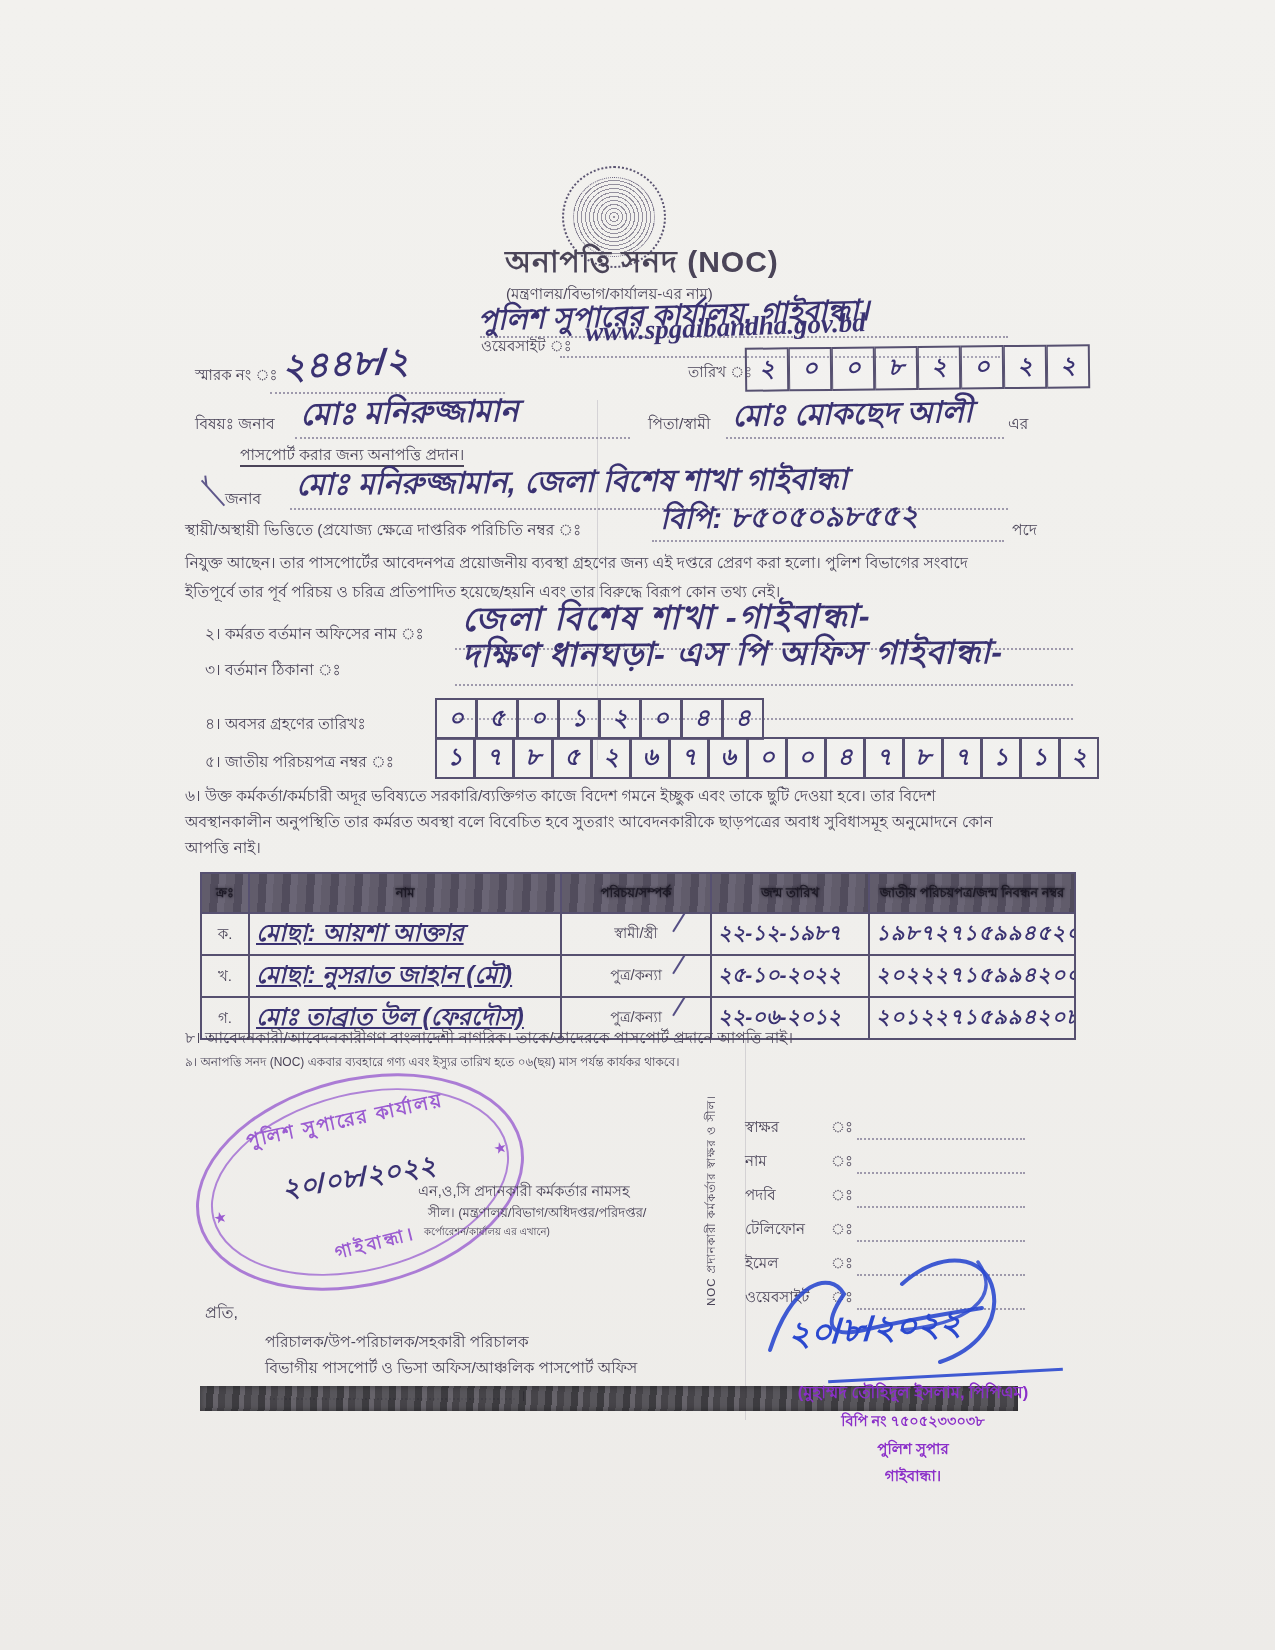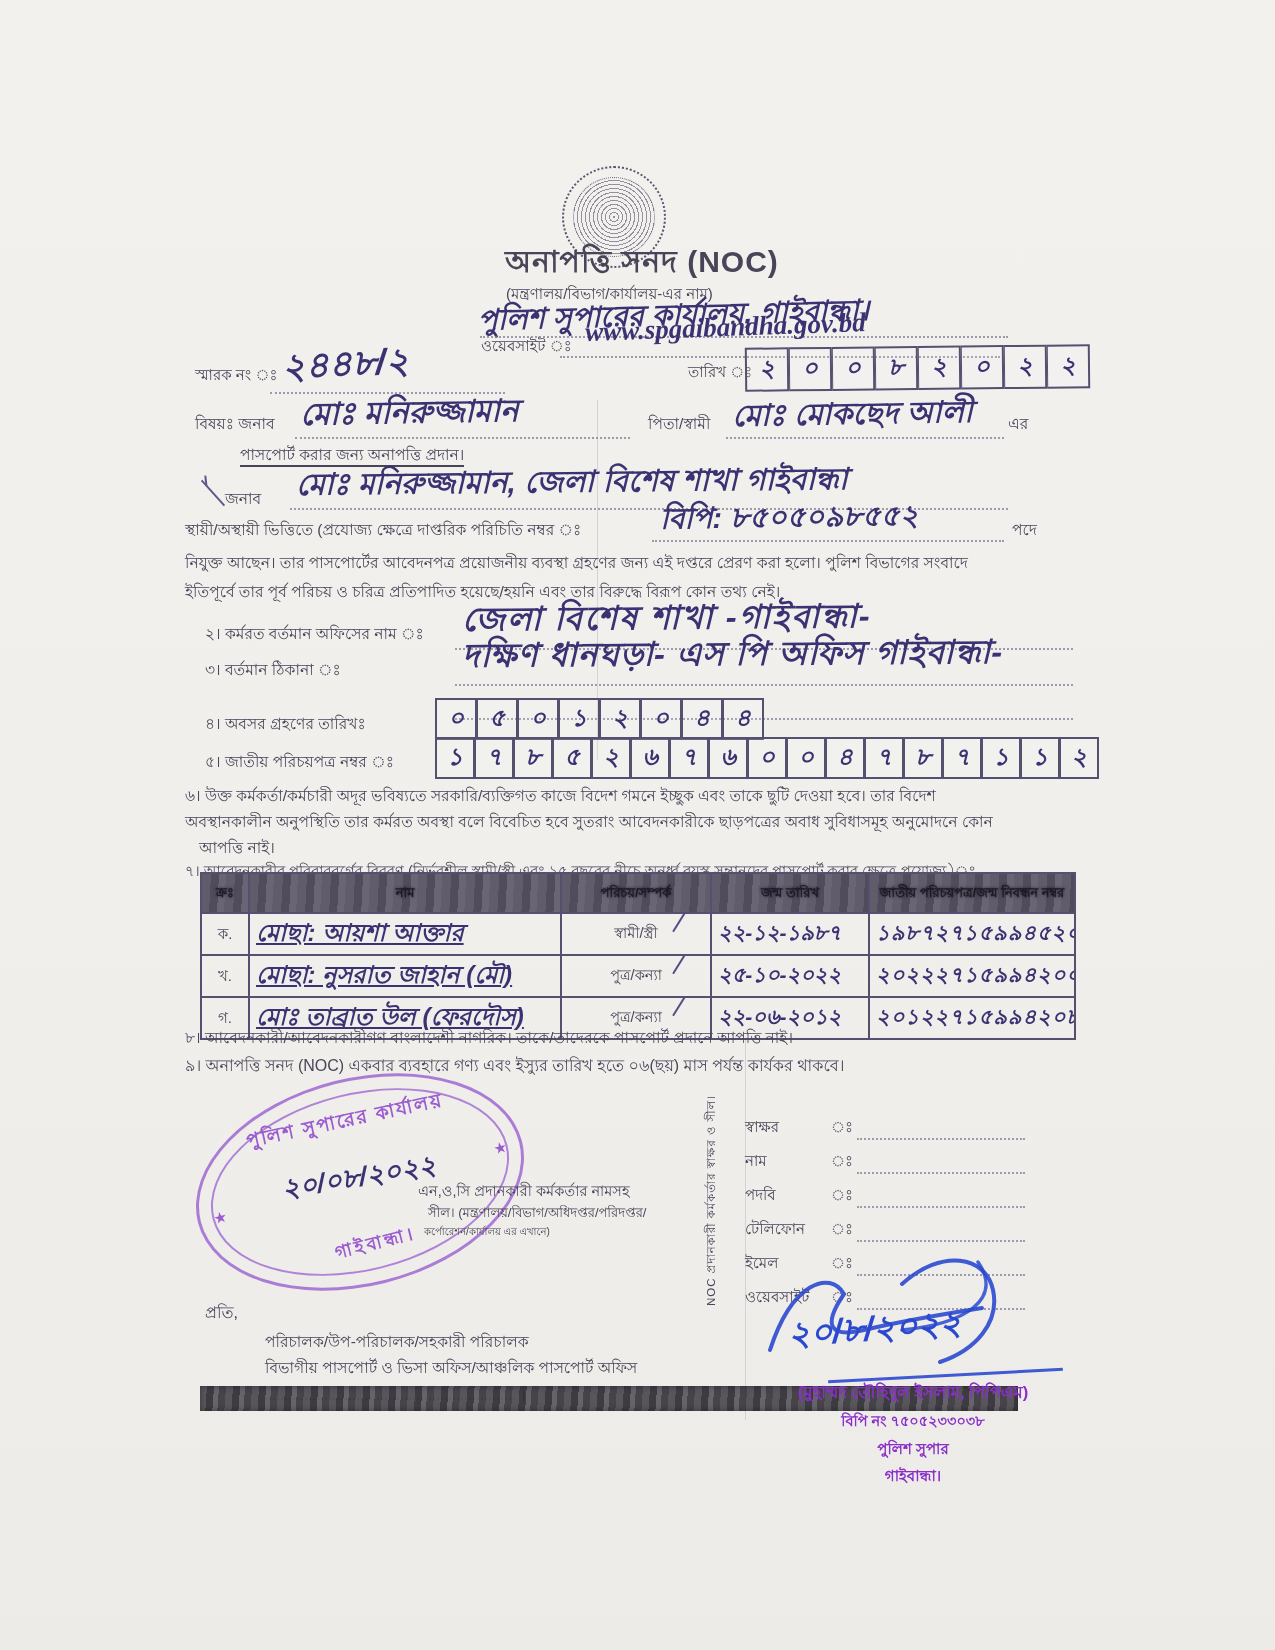--- a/index.html
+++ b/index.html
@@ -160,22 +160,21 @@
     <div class="cell" style="width:36px;height:38px;">৭</div>
     <div class="cell" style="width:36px;height:38px;">৮</div>
     <div class="cell" style="width:36px;height:38px;">৭</div>
     <div class="cell" style="width:36px;height:38px;">১</div>
     <div class="cell" style="width:36px;height:38px;">১</div>
     <div class="cell" style="width:36px;height:38px;">২</div>
   </div>
 
   <div class="abs printed" style="left:185px;top:784px;font-size:15.5px;">৬।  উক্ত কর্মকর্তা/কর্মচারী অদূর ভবিষ্যতে সরকারি/ব্যক্তিগত কাজে বিদেশ গমনে ইচ্ছুক এবং তাকে ছুটি দেওয়া হবে। তার বিদেশ</div>
   <div class="abs printed" style="left:185px;top:810px;font-size:15.5px;">অবস্থানকালীন অনুপস্থিতি তার কর্মরত অবস্থা বলে বিবেচিত হবে সুতরাং আবেদনকারীকে ছাড়পত্রের অবাধ সুবিধাসমূহ অনুমোদনে কোন</div>
-  <div class="abs printed" style="left:199px;top:836px;font-size:15.5px;">আপত্তি নাই।</div>
-  <div class="abs printed" style="left:185px;top:860px;font-size:14.5px;">৭।  আবেদনকারীর পরিবারবর্গের বিবরণ (নির্ভরশীল স্বামী/স্ত্রী এবং ১৫ বছরের নীচে অনূর্ধ্ব বয়স্ক সন্তানদের পাসপোর্ট করার ক্ষেত্রে প্রযোজ্য)ঃ</div>
+  <div class="abs printed" style="left:185px;top:836px;font-size:15.5px;">আপত্তি নাই।</div>
 
   <table class="fam">
     <colgroup>
         <col style="width:48px">
         <col style="width:312px">
         <col style="width:150px">
         <col style="width:158px">
         <col style="width:206px">
       </colgroup>
     <thead>
@@ -206,21 +205,21 @@
         <td class="sl printed">গ.</td>
         <td class="name">মোঃ তাব্রাত উল (ফেরদৌস)</td>
         <td class="rel printed"><span>পুত্র/কন্যা</span><i class="tick"></i></td>
         <td class="dob">২২-০৬-২০১২</td>
         <td class="nid">২০১২২৭১৫৯৯৪২০৮৮৫২</td>
       </tr>
     </tbody>
   </table>
 
   <div class="abs printed" style="left:185px;top:1026px;font-size:15.5px;">৮।  আবেদনকারী/আবেদনকারীগণ বাংলাদেশী নাগরিক। তাকে/তাদেরকে পাসপোর্ট প্রদানে আপত্তি নাই।</div>
-  <div class="abs printed" style="left:185px;top:1053px;font-size:16px;">৯।  অনাপত্তি সনদ (NOC) একবার ব্যবহারে গণ্য এবং ইস্যুর তারিখ হতে ০৬(ছয়) মাস পর্যন্ত কার্যকর থাকবে।</div>
+  <div class="abs printed" style="left:185px;top:1053px;font-size:12px;">৯।  অনাপত্তি সনদ (NOC) একবার ব্যবহারে গণ্য এবং ইস্যুর তারিখ হতে ০৬(ছয়) মাস পর্যন্ত কার্যকর থাকবে।</div>
 
   <div class="stamp">
     <div class="ring"></div>
     <div class="ring2"></div>
     <div class="arc">পুলিশ সুপারের কার্যালয়</div>
     <div class="star" style="left:16px;">★</div>
     <div class="star" style="right:16px;">★</div>
     <div class="hdate">২০/০৮/২০২২</div>
     <div class="dist">গাইবান্ধা।</div>
   </div>

